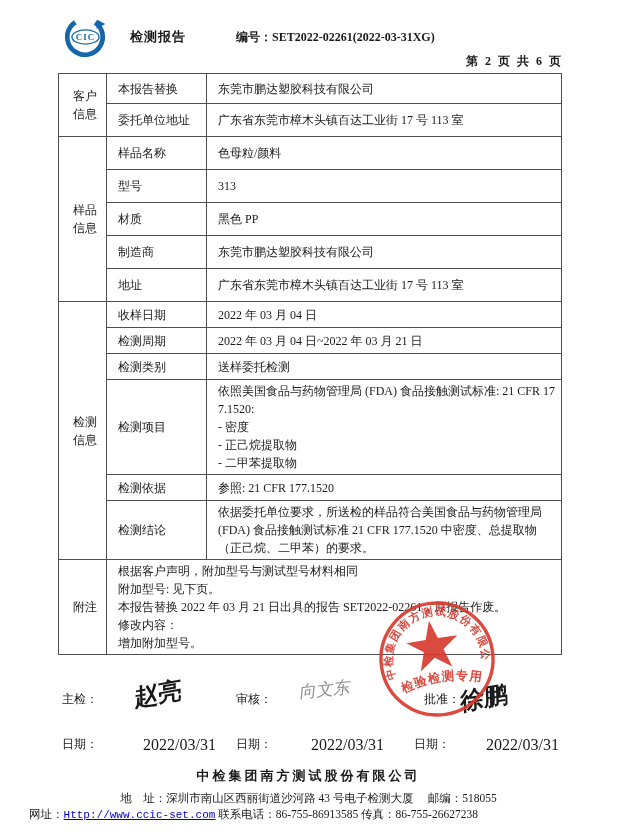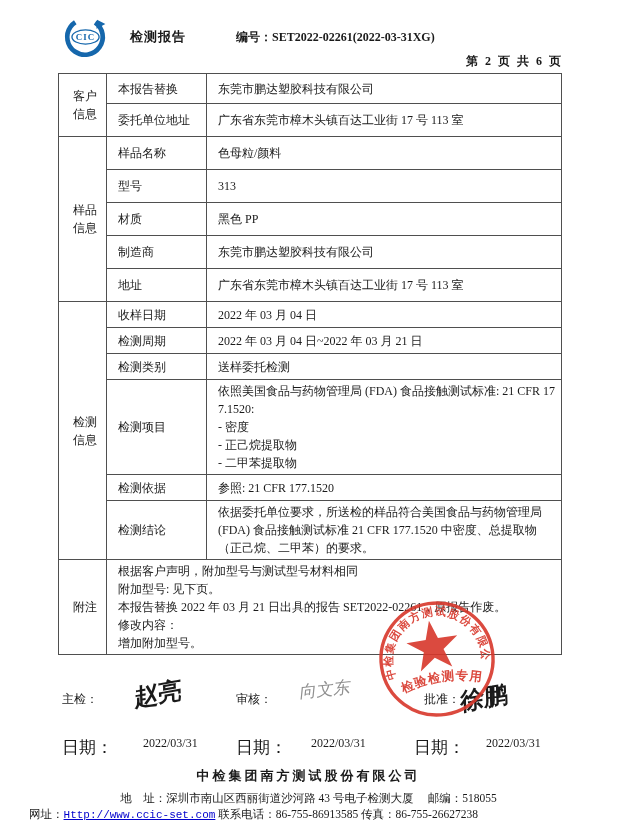--- a/index.html
+++ b/index.html
@@ -23,22 +23,22 @@
   }
   td.sec{text-align:center;padding:2px 2px;line-height:24px;}
   td.lbl{padding-left:10px;}
   td.val{padding-left:12px;}
   .pre{white-space:pre-line;}
   
   .sig-label{position:absolute;font-size:12px;}
   .sig{position:absolute;font-size:24px;transform:rotate(-10deg) skewX(-8deg);
        font-weight:bold;white-space:nowrap;}
   .sig-light{color:#8f8f8f;font-weight:normal;font-size:17px;transform:rotate(-6deg) skewX(-12deg);}
-  .date-label{position:absolute;font-size:17px;}
-  .date-val{position:absolute;font-size:12px;}
+  .date-label{position:absolute;font-size:12px;}
+  .date-val{position:absolute;font-size:16px;}
   
   .stamp{position:absolute;left:376px;top:597px;width:122px;height:124px;opacity:.9;}
   
   .footer-company{position:absolute;left:0;top:767px;width:617px;text-align:center;
     font-size:13px;font-weight:bold;letter-spacing:3px;}
   .footer-line1{position:absolute;left:0;top:791px;width:617px;text-align:center;font-size:11.5px;}
   .footer-line2{position:absolute;left:0;top:807px;width:507px;text-align:center;font-size:11.5px;}
   .footer-line2 a{color:#0000cc;text-decoration:underline;font-family:"Liberation Mono","DejaVu Sans Mono",monospace;font-size:11px;}
 </style>
 </head>

